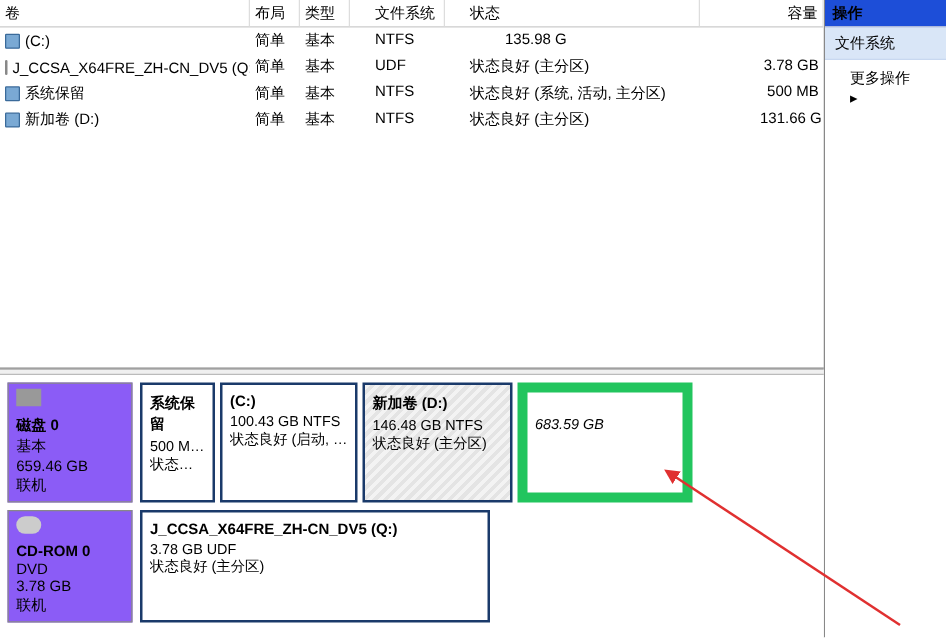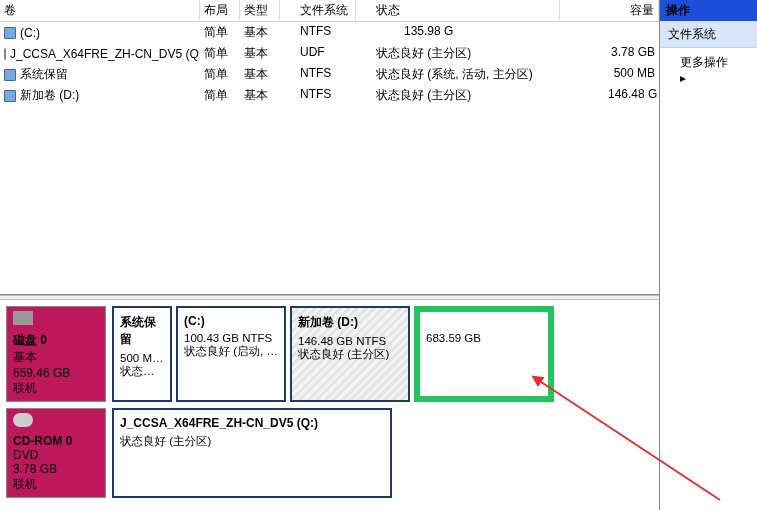--- a/index.html
+++ b/index.html
@@ -22,30 +22,30 @@
   .c3 { width: 60px; margin-left: 16px; }
   .c4 { width: 188px; margin-left: 16px; }
   .c5 { width: 55px; text-align: right; margin-left: 44px; }
   .ico-vol { width:12px; height:12px; display:inline-block; background:#7aa9d4; border:1px solid #3a6a9a; border-radius:1px; }
   .ico-cd { width:12px; height:12px; display:inline-block; background:#eee; border:1px solid #888; border-radius:6px; }
   
   .splitter { height: 5px; background: #f0f0f0; border-top:1px solid #bbb; border-bottom:1px solid #bbb; cursor: row-resize; }
   
   .disk-area { flex: 1; overflow-y: scroll; background:#fff; }
   .disk-row { display: flex; margin: 6px; gap: 6px; }
-  .disk-label { width: 100px; border: 1px solid #888; padding: 4px 6px; background:#be185d; }
+  .disk-label { width: 100px; border: 1px solid #888; padding: 4px 6px; background:#8b5cf6; }
   .disk-label .dicon { width:20px; height:14px; background:#999; display:inline-block; margin-bottom:4px; }
   .disk-label .dicon.cd { background:#ccc; border-radius:7px; }
   .disk-label b { display:block; }
   .disk-parts { flex:1; display:flex; gap:4px; }
   .part { border: 2px solid #1a3a6a; padding: 6px; background:#fff; min-width: 60px; cursor: pointer; display:flex; flex-direction:column; justify-content:flex-start; }
   .part b { display:block; margin-bottom:4px; }
   .part .line { white-space: nowrap; overflow:hidden; text-overflow:ellipsis; font-size:11.5px; }
   .part.hatched { background: repeating-linear-gradient(135deg,#f3f3f3 0,#f3f3f3 3px,#e4e4e4 3px,#e4e4e4 6px); }
-  .part.green { border: 6px solid #22c55e; }
+  .part.green { border: 8px solid #22c55e; font-style: italic; }
   
   .arrow { position:absolute; pointer-events:none; }
 </style>
 </head>
 <body>
 
 <div class="main">
   <div class="left">
     <div class="vol-table">
       <div class="vt-head" id="vthead">
@@ -91,21 +91,21 @@
           </div>
           <div class="row">
             <div class="cell c0">
               <span class="ico-vol"></span>
               <span>新加卷 (D:)</span>
             </div>
             <div class="cell c1">简单</div>
             <div class="cell c2">基本</div>
             <div class="cell c3">NTFS</div>
             <div class="cell c4">状态良好 (主分区)</div>
-            <div class="cell c5">146.48 G</div>
+            <div class="cell c5">131.66 G</div>
           </div>
         </div>
     </div>
     <div class="splitter"></div>
     <div class="disk-area" id="diskarea">
         <div class="disk-row">
           <div class="disk-label"><span class="dicon "></span><b>磁盘 0</b><div>基本</div><div>659.46 GB</div><div>联机</div></div>
           <div class="disk-parts">
             <div class="part " style="width: 60px;">
               <b>系统保留</b>
@@ -126,20 +126,21 @@
               <div style="height:14px"></div>
               <div class="line">683.59 GB</div>
             </div>
           </div>
         </div>
         <div class="disk-row">
           <div class="disk-label"><span class="dicon cd"></span><b>CD-ROM 0</b><div>DVD</div><div>3.78 GB</div><div>联机</div></div>
           <div class="disk-parts">
             <div class="part " style="width: 280px;">
               <b>J_CCSA_X64FRE_ZH-CN_DV5 (Q:)</b>
+              <div class="line">3.78 GB UDF</div>
               <div class="line">状态良好 (主分区)</div>
             </div>
           </div>
         </div>
       </div>
   </div>
   <div class="right">
     <div class="hdr">操作</div>
     <div class="section">文件系统</div>
     <div class="item"><span>更多操作</span> <span>▸</span></div>

